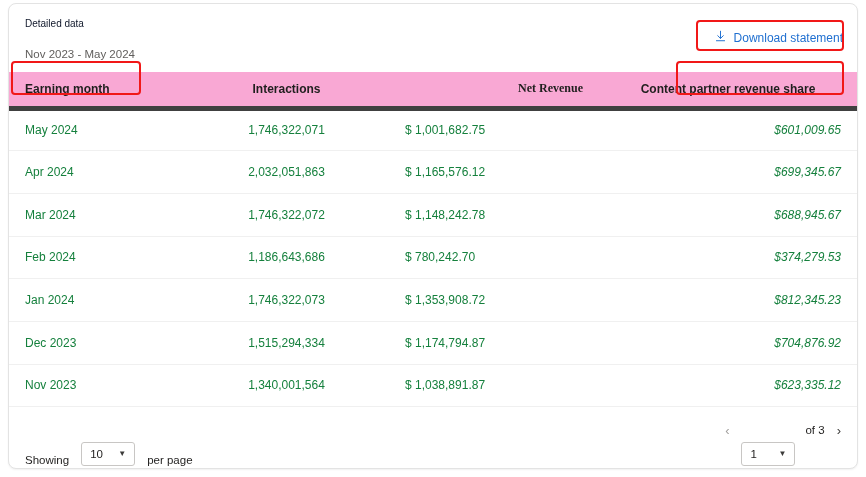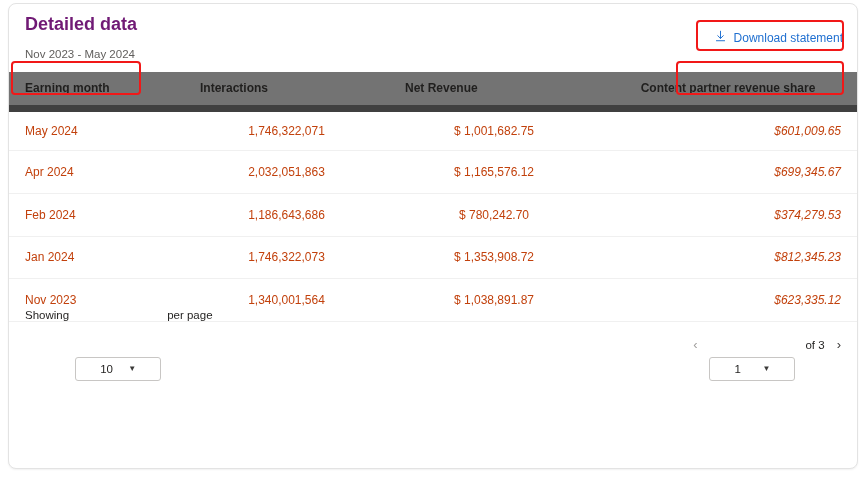--- a/index.html
+++ b/index.html
@@ -25,23 +25,23 @@
     border-radius: 8px;
     box-sizing: border-box;
     box-shadow: 0 1px 2px rgba(0,0,0,0.06);
     overflow: hidden;
   }
   .card-header {
     padding: 11px 16px 0 16px;
     position: relative;
   }
   .card-title {
-    font-size: 18px;
-    font-weight: bold;
-    color: #701a75;
+    font-size: 10px;
+    font-weight: normal;
+    color: #0f172a;
     line-height: 18px;
   }
   .card-subtitle {
     font-size: 11.5px;
     color: #605e5c;
     margin-top: 14px;
     line-height: 15px;
   }
   .download-wrap {
     position: absolute;
@@ -78,71 +78,71 @@
   #ann-earning  { left: 11px;  top: 61px;  width: 130px; height: 34px; }
   #ann-share    { left: 676px; top: 61px;  width: 168px; height: 34px; }
 
   table.data {
     width: 100%;
     border-collapse: collapse;
     table-layout: fixed;
     margin-top: 10px;
   }
   table.data thead th {
-    background: #737373;
+    background: #f9a8d4;
     font-size: 12px;
     font-weight: bold;
     color: #201f1e;
     height: 36px;
     padding: 0 16px;
-    border-bottom: 7px solid #404040;
+    border-bottom: 5px solid #404040;
     box-sizing: border-box;
   }
   table.data thead th.c0 { text-align: left; width: 175px; }
-  table.data thead th.c1 { text-align: left; width: 205px; }
-  table.data thead th.c2 { text-align: left; width: 210px; }
+  table.data thead th.c1 { text-align: center; width: 205px; }
+  table.data thead th.c2 { text-align: right; width: 210px; font-family: Liberation Serif, serif; }
   table.data thead th.c3 { text-align: center; }
   table.data tbody td {
     font-size: 12px;
-    color: #c2410c;
+    color: #15803d;
     height: 42.7px;
     padding: 0 16px;
     border-bottom: 1px solid #f0f0f0;
     box-sizing: border-box;
     white-space: nowrap;
   }
   td.c0 { text-align: left; }
   td.c1 { text-align: center; }
-  td.c2 { text-align: center; }
+  td.c2 { text-align: left; }
   td.c3 { text-align: right; font-style: italic; }
 
   .footer {
     height: 46px;
     display: flex;
     align-items: center;
     padding: 0 16px;
     font-size: 11.5px;
     color: #201f1e;
     position: relative;
   }
   .footer .left {
     display: flex;
-    align-items: flex-start;
-    gap: 6px;
+    align-items: flex-end;
+    gap: 12px;
   }
   .select-box {
     display: inline-flex;
     align-items: center;
     justify-content: space-between;
     gap: 5px;
     border: 1px solid #c8c6c4;
     border-radius: 3px;
     background: #ffffff;
     height: 22px;
-    padding: 0 24px;
+    padding: 0 8px;
     font-size: 11.5px;
     cursor: pointer;
     min-width: 36px;
     margin-top: 48px;
   }
   .chev {
     font-size: 8px;
     color: #3b3a39;
     line-height: 1;
   }
@@ -199,30 +199,42 @@
         <td class="c2">$ 1,001,682.75</td>
         <td class="c3">$601,009.65</td>
       </tr>
       <tr>
         <td class="c0">Apr 2024</td>
         <td class="c1">2,032,051,863</td>
         <td class="c2">$ 1,165,576.12</td>
         <td class="c3">$699,345.67</td>
       </tr>
       <tr>
+        <td class="c0">Mar 2024</td>
+        <td class="c1">1,746,322,072</td>
+        <td class="c2">$ 1,148,242.78</td>
+        <td class="c3">$688,945.67</td>
+      </tr>
+      <tr>
         <td class="c0">Feb 2024</td>
         <td class="c1">1,186,643,686</td>
         <td class="c2">$ 780,242.70</td>
         <td class="c3">$374,279.53</td>
       </tr>
       <tr>
         <td class="c0">Jan 2024</td>
         <td class="c1">1,746,322,073</td>
         <td class="c2">$ 1,353,908.72</td>
         <td class="c3">$812,345.23</td>
+      </tr>
+      <tr>
+        <td class="c0">Dec 2023</td>
+        <td class="c1">1,515,294,334</td>
+        <td class="c2">$ 1,174,794.87</td>
+        <td class="c3">$704,876.92</td>
       </tr>
       <tr>
         <td class="c0">Nov 2023</td>
         <td class="c1">1,340,001,564</td>
         <td class="c2">$ 1,038,891.87</td>
         <td class="c3">$623,335.12</td>
       </tr>
     </tbody>
   </table>
 

